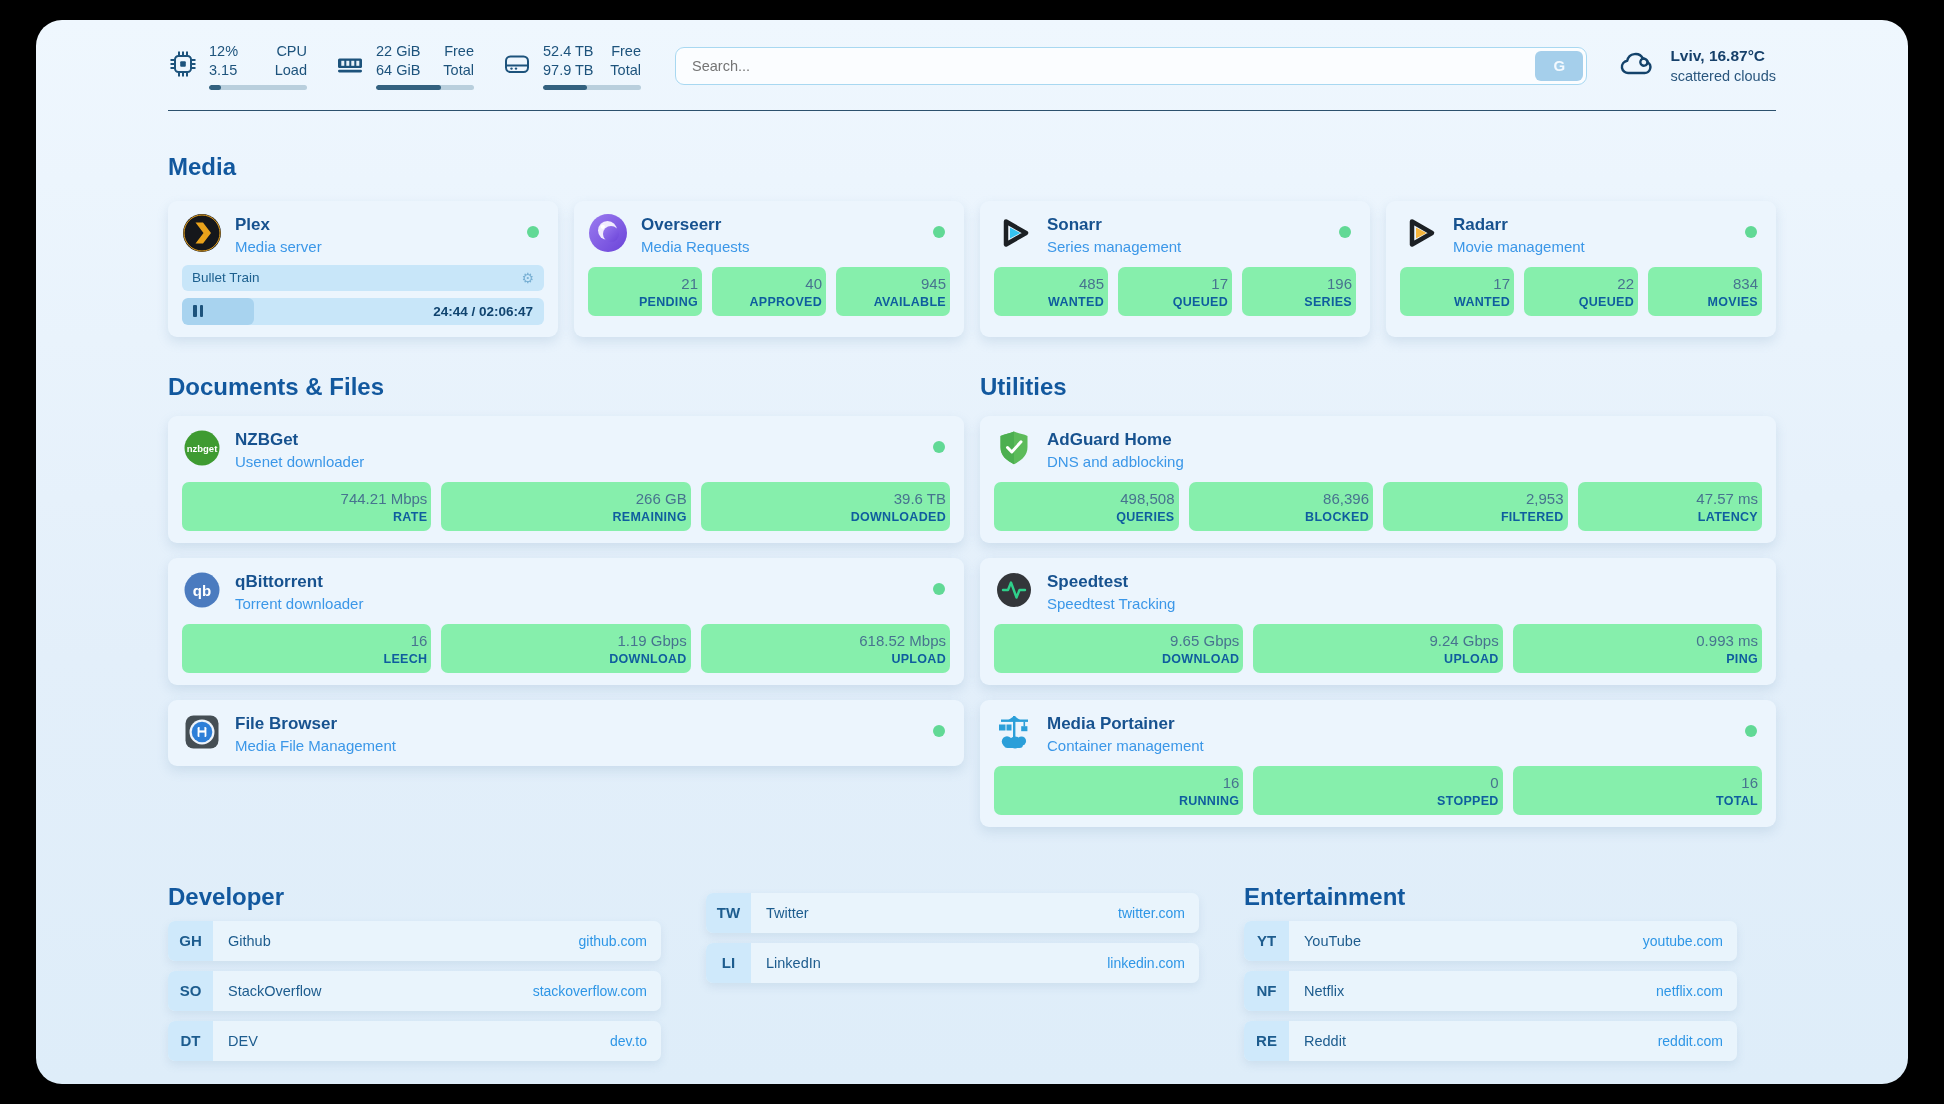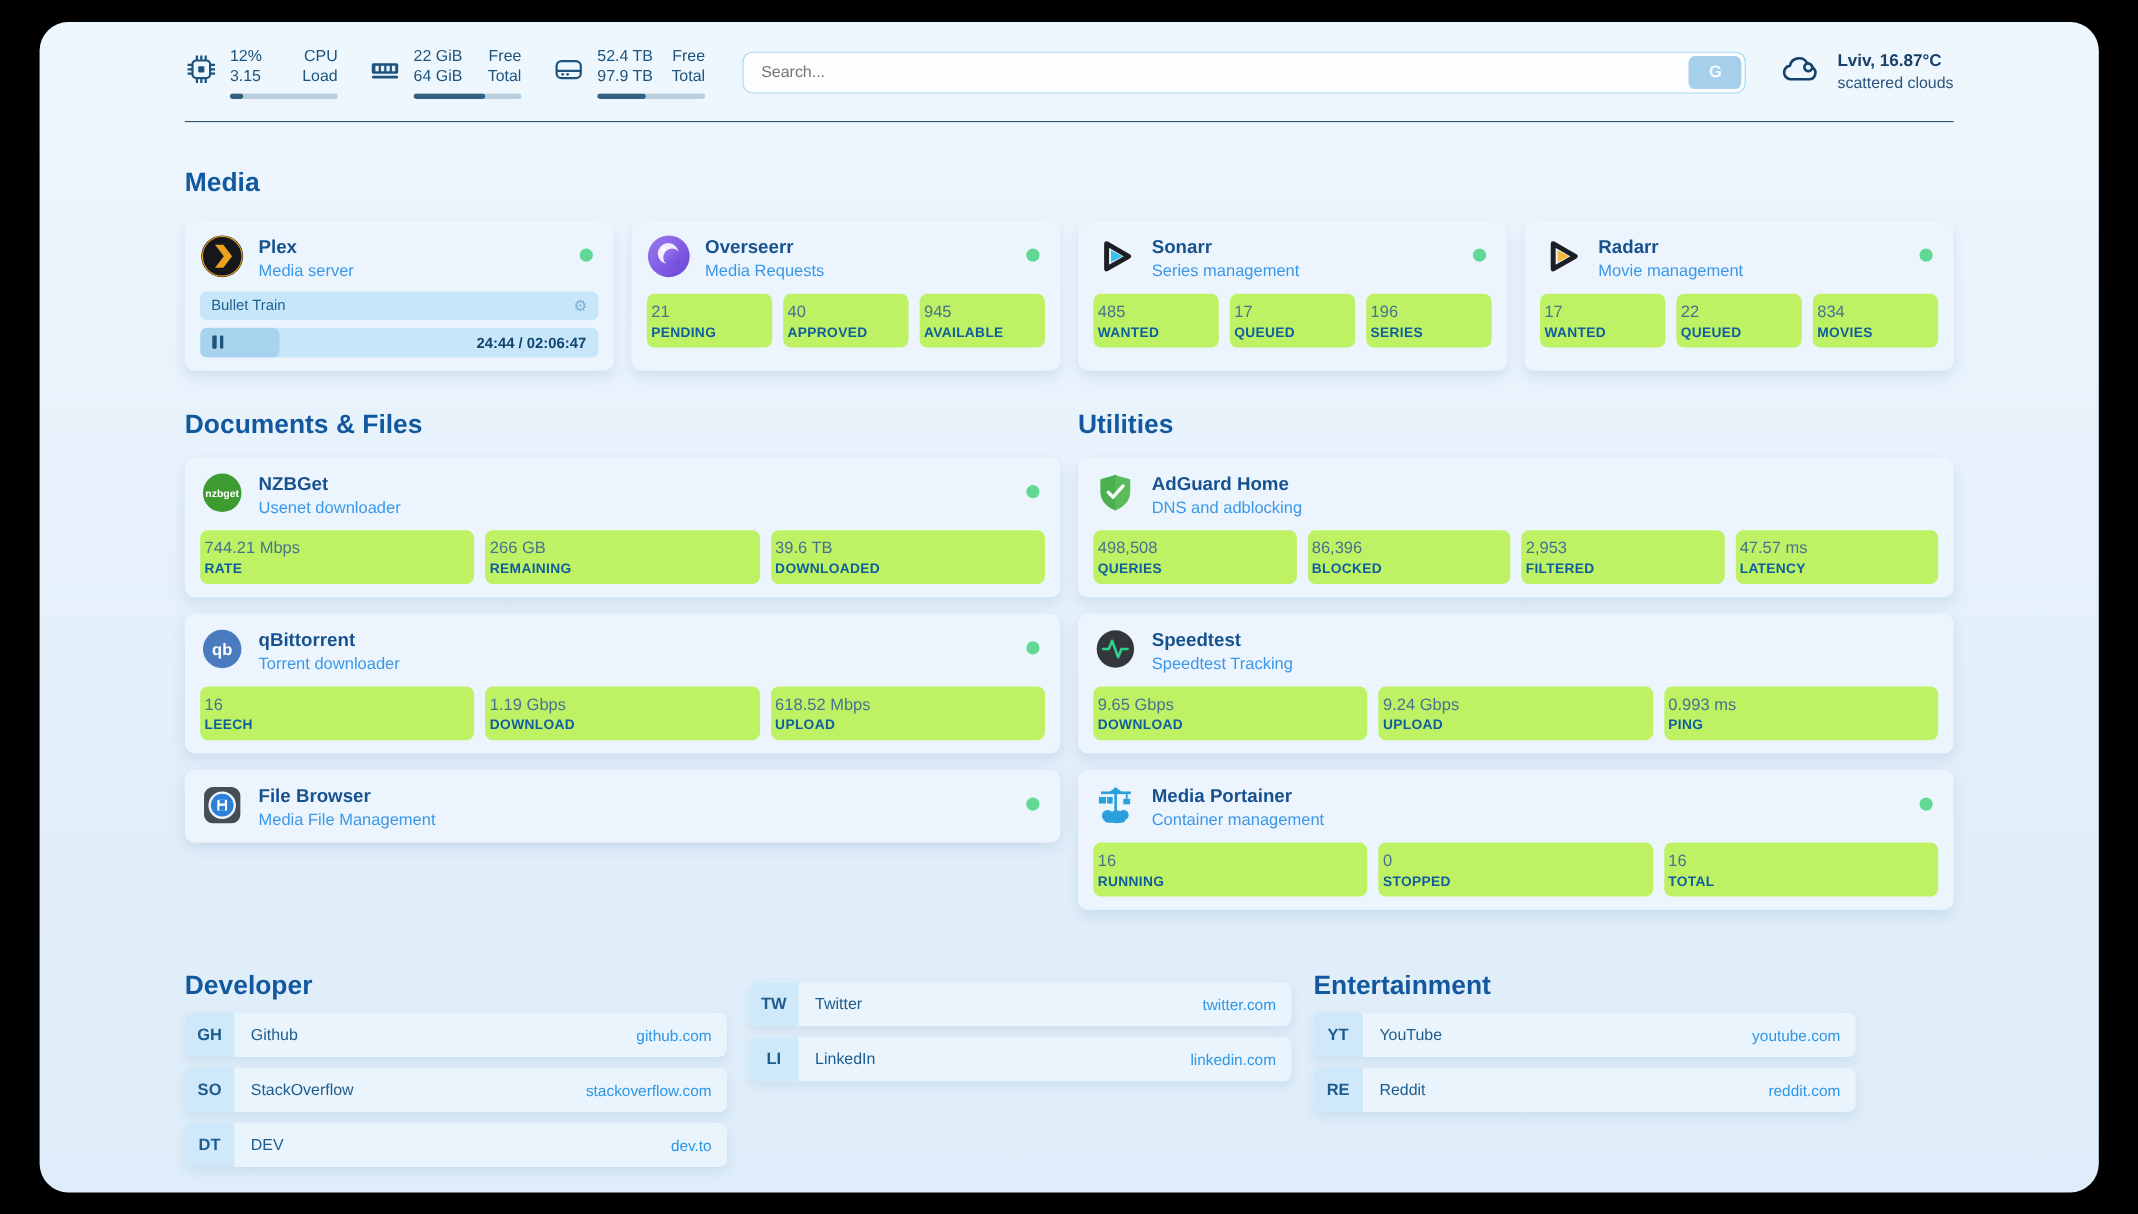--- a/index.html
+++ b/index.html
@@ -45,21 +45,21 @@
     background:#ecf5fd; border-radius:9px; padding:12px 14px;
     box-shadow:0 5px 12px rgba(110,150,185,.20); cursor:pointer;
   }
   .card-head { display:flex; align-items:flex-start; gap:13px; position:relative; min-height:42px; }
   .app-icon { width:40px; height:40px; flex:0 0 40px; }
   .app-title { font-size:17px; font-weight:700; color:#17528f; margin-top:2px; }
   .app-sub { font-size:15px; color:#3b97e8; margin-top:3px; }
   .dot { position:absolute; right:5px; top:13px; width:12px; height:12px; border-radius:50%; background:#61d995; }
 
   .tiles { display:flex; gap:10px; margin-top:12px; }
-  .tile { flex:1; background:#bef264; border-radius:7px; padding:8px 4px 7px; text-align:left; }
+  .tile { flex:1; background:#86efac; border-radius:7px; padding:8px 4px 7px; text-align:right; }
   .tile-v { font-size:15px; color:#47738f; }
   .tile-l { font-size:12.5px; font-weight:700; color:#0f5d9e; margin-top:3px; letter-spacing:.3px; }
 
   
   .np-title-row {
     margin-top:10px; background:#c8e6f9; border-radius:6px; height:26px;
     padding:0 10px; display:flex; justify-content:space-between; align-items:center;
     color:#1d608f; font-size:13.5px;
   }
   .np-gear { color:#79b0d4; font-size:14px; line-height:1; }
@@ -67,21 +67,21 @@
   .np-fill { position:absolute; left:0; top:0; bottom:0; border-radius:6px; background:#a8d3ef; }
   .np-pause { position:relative; margin-left:11px; display:flex; gap:3px; }
   .np-pause i { width:3.5px; height:12px; background:#1d537c; border-radius:1px; }
   .np-time { position:relative; margin-left:auto; margin-right:11px; font-size:13.5px; font-weight:700; color:#10446f; }
 
   .two-col { display:grid; grid-template-columns:1fr 1fr; gap:16px; margin-top:36px; }
   .col .card { margin-top:15px; }
   .col .card:first-of-type { margin-top:20px; }
 
   
-  .bookmarks { display:grid; grid-template-columns:repeat(3,493px); gap:20px; margin-top:56px; padding-bottom:32px; }
+  .bookmarks { display:grid; grid-template-columns:repeat(3,493px); gap:45px; margin-top:56px; padding-bottom:32px; }
   .bm-row {
     display:flex; align-items:center; height:40px; background:#e9f4fc; border-radius:7px;
     margin-top:10px; overflow:hidden; box-shadow:0 4px 9px rgba(110,150,185,.16); cursor:pointer;
   }
   .bm-rows { margin-top:8px; }
   .bm-abbr { width:45px; align-self:stretch; background:#cfe9fb; color:#1d5c8e; font-weight:700; font-size:15px; display:flex; align-items:center; justify-content:center; }
   .bm-name { margin-left:15px; font-size:14.5px; color:#1d5c8e; }
   .bm-url { margin-left:auto; margin-right:14px; font-size:14px; color:#2e96e6; }
 </style>
 </head>
@@ -552,20 +552,25 @@
 
       <div class="bm-group">
         <div class="section-title">Entertainment</div>
         <div class="bm-rows">
           <div class="bm-row">
             <span class="bm-abbr">YT</span>
             <span class="bm-name">YouTube</span>
             <span class="bm-url">youtube.com</span>
           </div>
           <div class="bm-row">
+            <span class="bm-abbr">NF</span>
+            <span class="bm-name">Netflix</span>
+            <span class="bm-url">netflix.com</span>
+          </div>
+          <div class="bm-row">
             <span class="bm-abbr">RE</span>
             <span class="bm-name">Reddit</span>
             <span class="bm-url">reddit.com</span>
           </div>
         </div>
       </div>
     </div>
 
   </div>
 </div>

